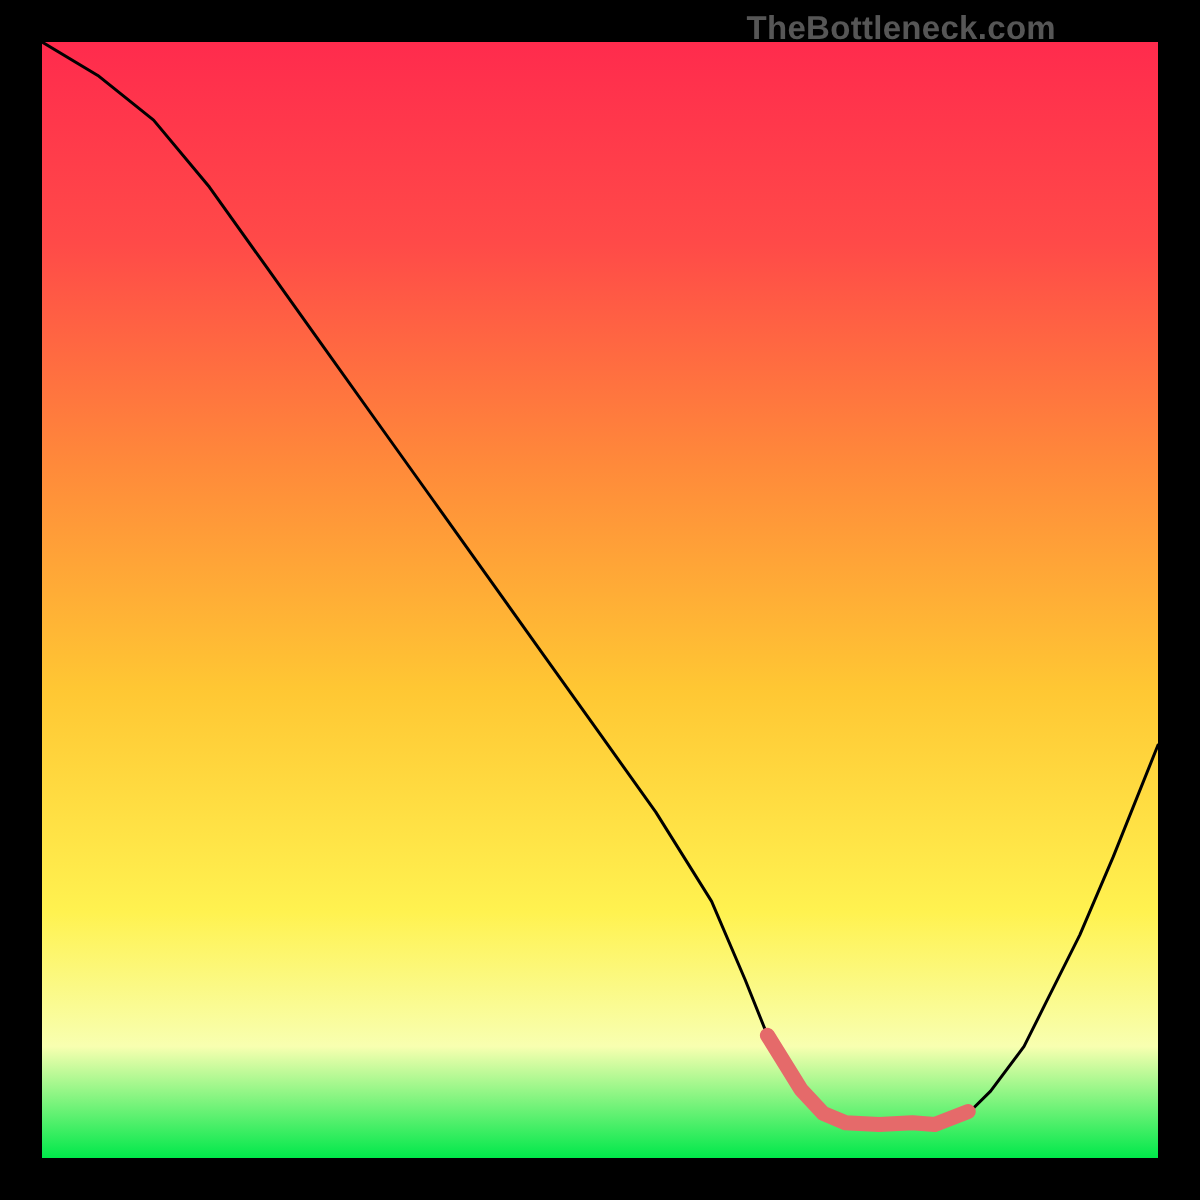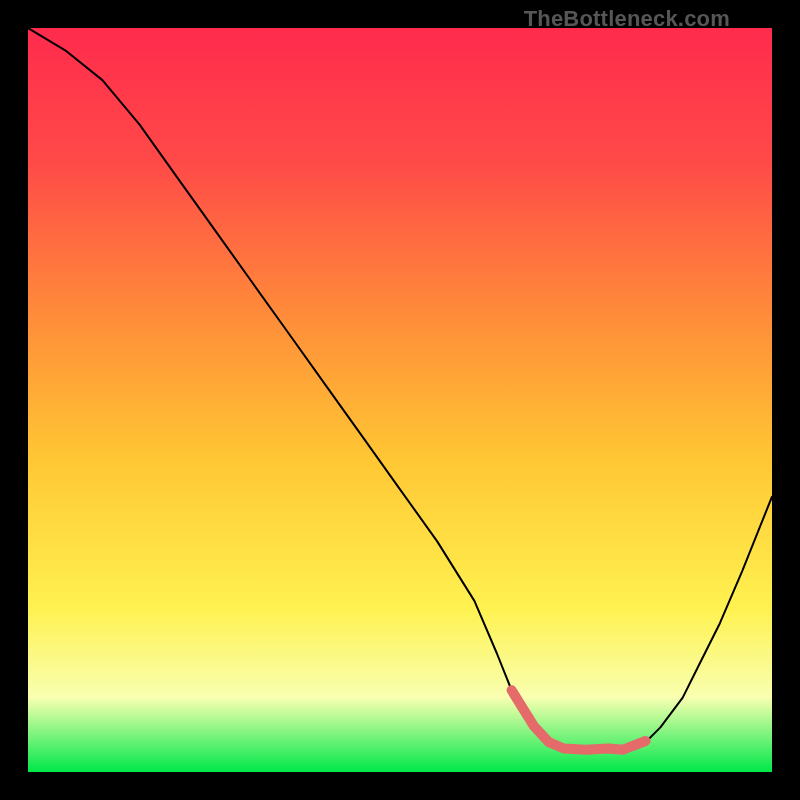--- a/index.html
+++ b/index.html
@@ -10,21 +10,20 @@
     background: #000;
     overflow: hidden;
   }
   .frame {
     position: absolute;
     left: 0;
     top: 0;
     width: 716px;
     height: 800px;
     background: #000;
-    padding-left: 26px;
   }
   .watermark {
     position: absolute;
     top: 6px;
     right: 12px;
     font-family: Arial, Helvetica, sans-serif;
     font-size: 22px;
     font-weight: 600;
     color: #565656;
     letter-spacing: 0.2px;

